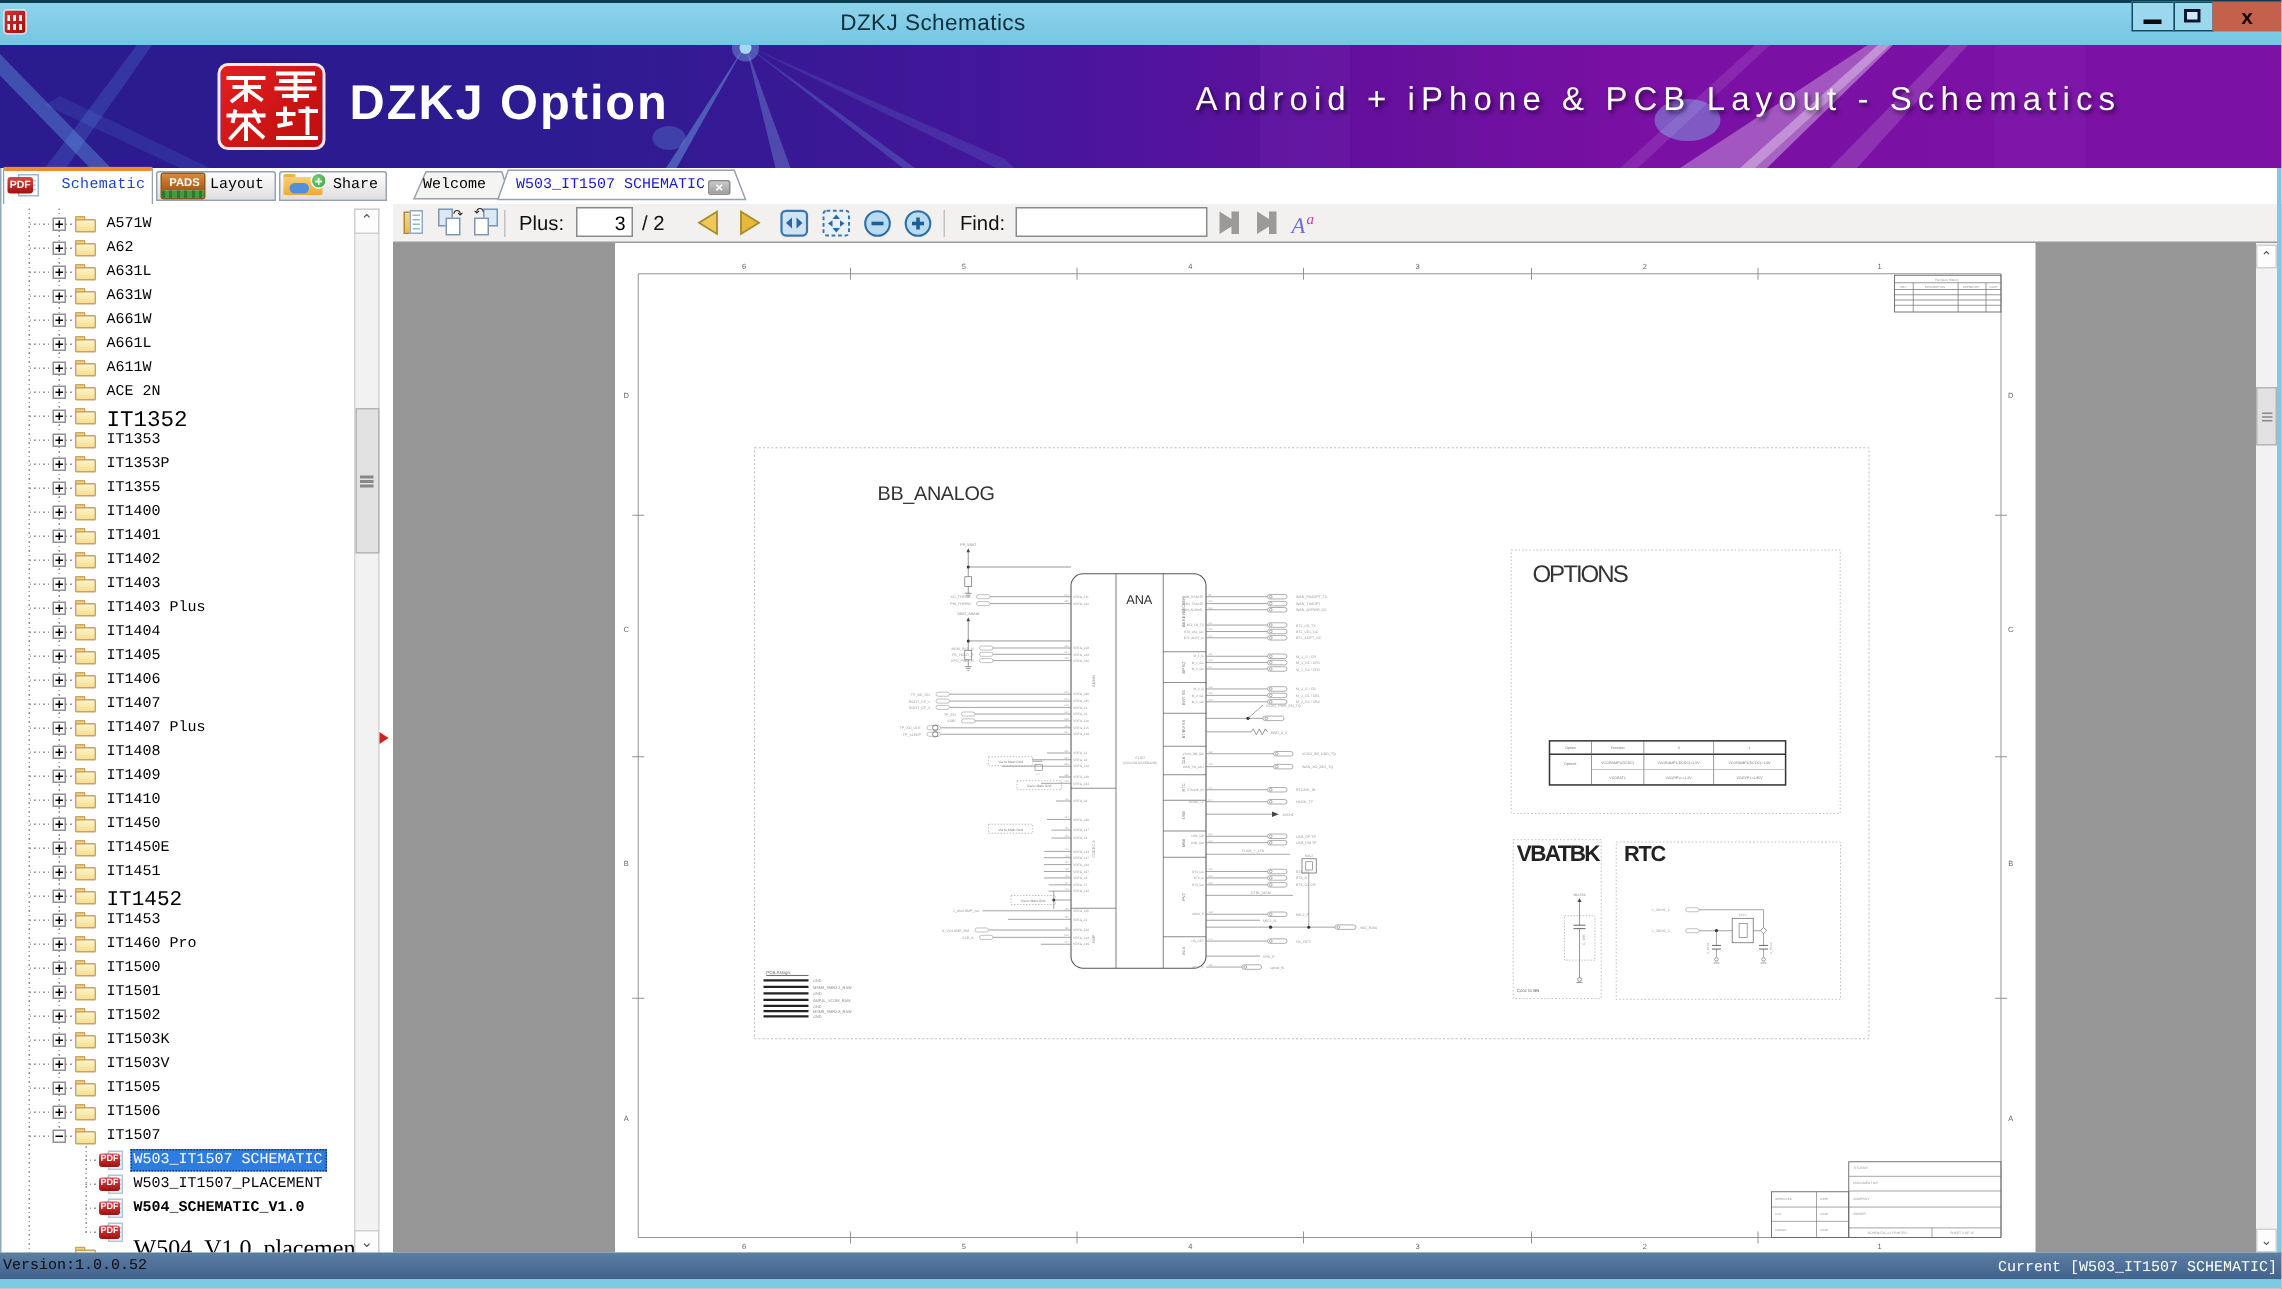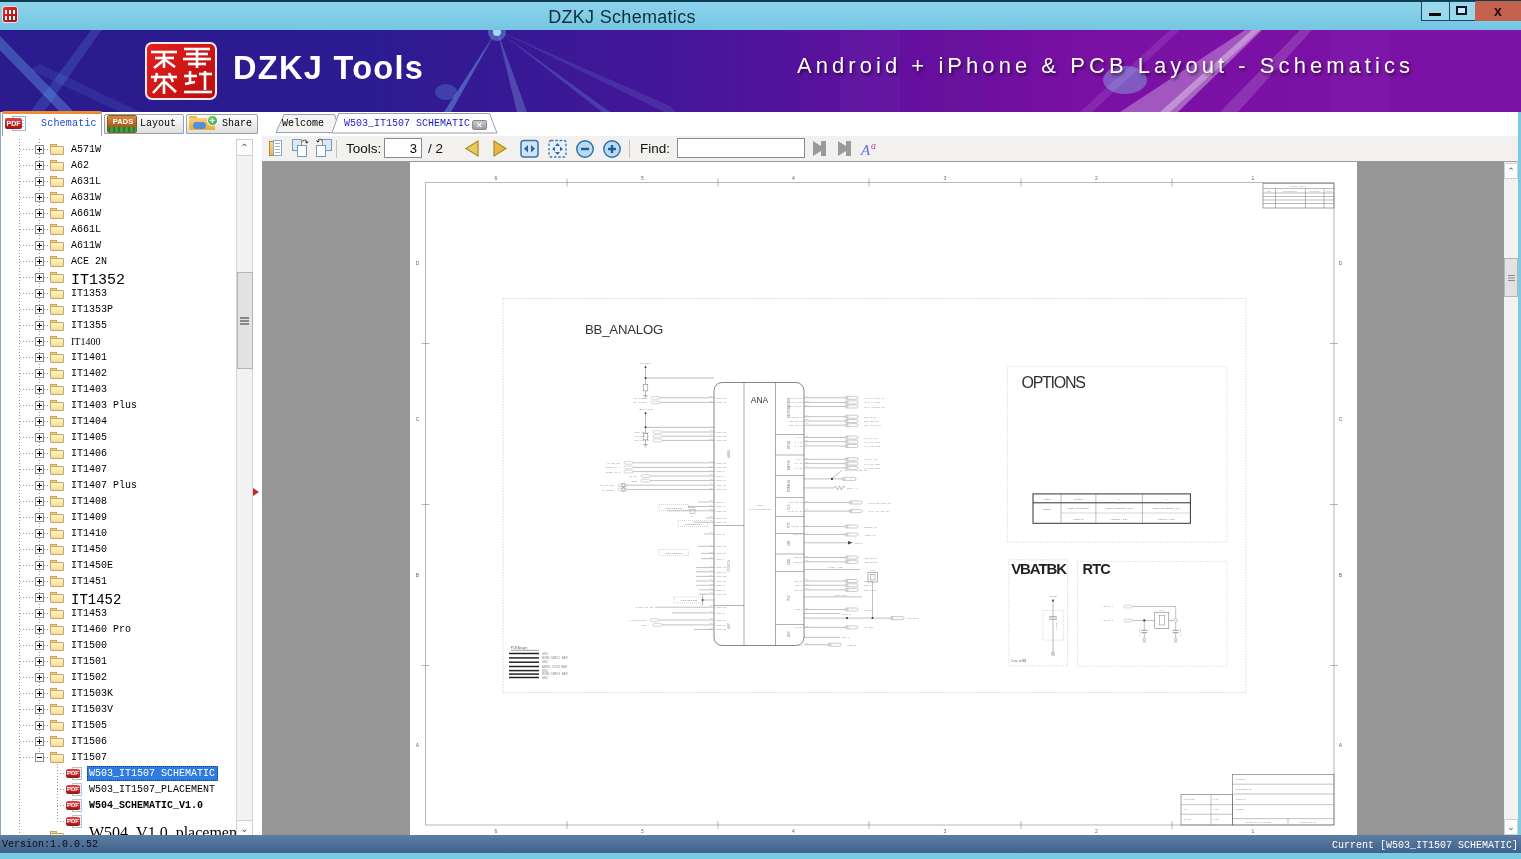--- a/index.html
+++ b/index.html
@@ -9,21 +9,21 @@
 </style></head>
 <body>
 
 <div class="abs" style="left:0;top:0;width:1521px;height:2px;background:#0b3c50;"></div>
 
 <div class="abs" style="left:0;top:2px;width:1521px;height:28px;background:linear-gradient(180deg,#8ed3ec,#74c6e2);"></div>
 <div class="abs" style="left:2px;top:6px;width:16px;height:17px;background:linear-gradient(135deg,#e03030,#9c0f0f);border-radius:3px;border:1px solid #f2dede;">
   <div class="abs" style="left:2px;top:2.5px;width:11px;height:4px;background-image:repeating-linear-gradient(90deg,#fff 0 2px,transparent 2px 4px);"></div>
   <div class="abs" style="left:2px;top:8.5px;width:11px;height:4px;background-image:repeating-linear-gradient(90deg,#fff 0 2px,transparent 2px 4px);"></div>
 </div>
-<div class="abs" style="left:0;top:6.5px;width:1244px;text-align:center;font-size:18px;letter-spacing:0.3px;color:#0e2e3a;">DZKJ Schematics</div>
+<div class="abs" style="left:0;top:6.5px;width:1244px;text-align:center;font-size:15px;letter-spacing:0.3px;color:#0e2e3a;">DZKJ Schematics</div>
 
 <div class="abs" style="left:1421px;top:1px;width:29px;height:20px;background:#9bd8ee;border:1px solid #104a60;"></div>
 <div class="abs" style="left:1429px;top:13px;width:12px;height:3px;background:#0a0a0a;"></div>
 <div class="abs" style="left:1449px;top:1px;width:27px;height:20px;background:#9bd8ee;border:1px solid #104a60;"></div>
 <div class="abs" style="left:1456px;top:6px;width:11px;height:9px;border:2px solid #0a1530;background:#cfeaf5;"></div>
 <div class="abs" style="left:1475px;top:1px;width:46px;height:20px;background:#c4614c;"></div>
 <div class="abs" style="left:1490px;top:3px;width:16px;height:16px;color:#1a0505;font-weight:bold;font-size:14px;line-height:16px;text-align:center;">x</div>
 
 <div class="abs" style="left:0;top:30px;width:1521px;height:82px;overflow:hidden;background:linear-gradient(90deg,#2a1b8e 0%,#2d1b91 25%,#45169a 45%,#650f9e 60%,#7a10a4 72%,#7c11a6 100%);">
   <svg width="1521" height="82" viewBox="0 0 1521 82" style="position:absolute;left:0;top:0">
@@ -69,21 +69,21 @@
         <path d="M18 38 L29 48"></path>
   <path d="M37 32 H50"></path>
         <path d="M43 27 V40"></path>
         <path d="M38 40 L48 38"></path>
         <path d="M52 30 H65"></path>
         <path d="M58 27 V46"></path>
         <path d="M37 48 H65"></path>
  </g>
     </svg>
 </div>
-<div class="abs" style="left:233px;top:50px;font-size:32.5px;font-weight:bold;color:#fff;letter-spacing:1.3px;font-family:'Liberation Sans',sans-serif;">DZKJ Tools</div>
+<div class="abs" style="left:233px;top:50px;font-size:32.5px;font-weight:bold;color:#fff;letter-spacing:1.3px;font-family:'Liberation Sans',sans-serif;">DZKJ Option</div>
 <div class="abs" style="left:797px;top:53px;font-size:22px;color:#fff;letter-spacing:4.05px;text-shadow:1.5px 2px 3px rgba(0,0,0,0.6);font-family:'Liberation Sans',sans-serif;">Android + iPhone &amp; PCB Layout - Schematics</div>
 
 <div class="abs" style="left:0;top:112px;width:1521px;height:24px;background:#fff;"></div>
 
 <div class="abs" style="left:2px;top:111px;width:100px;height:25px;background:#fff;border:1px solid #96a0b0;border-bottom:none;border-top:3px solid #ef8c31;border-radius:2px 2px 0 0;"></div>
 <div class="abs" style="left:104px;top:113.5px;width:80px;height:20px;background:linear-gradient(180deg,#fefefe,#dedede);border:1px solid #96a0b0;border-radius:2px 2px 0 0;"></div>
 <div class="abs" style="left:186px;top:113.5px;width:72px;height:20px;background:linear-gradient(180deg,#fefefe,#dedede);border:1px solid #96a0b0;border-radius:2px 2px 0 0;"></div>
 
 <div class="abs" style="left:5px;top:116px;width:22px;height:16px;">
   <div class="abs" style="left:7px;top:0;width:14px;height:15px;background:#fff;border:1px solid #9db8d2;"></div>
@@ -130,21 +130,21 @@
   <div class="abs" style="left:0;top:0;width:10px;height:12px;background:#dce9f5;border:1px solid #7a96b5;"></div>
   <div class="abs" style="left:5px;top:6px;width:10px;height:12px;background:#fff;border:1px solid #7a96b5;"></div>
   <div class="abs" style="left:10px;top:-1px;width:7px;height:5px;color:#222;font-size:8px;">↷</div>
 </div>
 <div class="abs" style="left:316px;top:139px;width:17px;height:19px;">
   <div class="abs" style="left:6px;top:0;width:10px;height:12px;background:#dce9f5;border:1px solid #7a96b5;"></div>
   <div class="abs" style="left:0;top:6px;width:10px;height:12px;background:#fff;border:1px solid #7a96b5;"></div>
   <div class="abs" style="left:0;top:-2px;width:7px;height:5px;color:#222;font-size:8px;">↶</div>
 </div>
 <div class="abs" style="left:336px;top:140px;width:1px;height:18px;background:#c2c2c2;"></div>
-<div class="abs" style="left:346px;top:141px;font-size:13.5px;color:#111;">Tools:</div>
+<div class="abs" style="left:346px;top:141px;font-size:13.5px;color:#111;">Plus:</div>
 <div class="abs" style="left:384px;top:138px;width:38px;height:20px;background:#fff;border:1px solid #8a8a8a;font-size:13px;text-align:right;line-height:19px;padding-right:4px;">3</div>
 <div class="abs" style="left:428px;top:141px;font-size:13.5px;color:#111;">/ 2</div>
 <svg class="abs" style="left:464px;top:139px;" width="330" height="20" viewBox="0 0 330 20">
   <path d="M14 2 L14 17 L2 9.5 Z" fill="#eec955" stroke="#a88a28" stroke-width="1.2"></path>
   <path d="M30 2 L30 17 L42 9.5 Z" fill="#e8b83a" stroke="#a88a28" stroke-width="1.2"></path>
   <rect x="57" y="1.5" width="17" height="16.5" rx="3" fill="#cfe3f4" stroke="#3a76ad" stroke-width="1.5"></rect>
   <path d="M60 9.7 L64 6 L64 13.4 Z" fill="#2a66a0"></path>
     <path d="M71 9.7 L67 6 L67 13.4 Z" fill="#2a66a0"></path>
   <rect x="85" y="1.5" width="17" height="16.5" rx="2" fill="#e8f1fa" stroke="#3a76ad" stroke-width="1.3" stroke-dasharray="2.5,1.8"></rect>
   <path d="M93.5 4 L91 7 L96 7 Z" fill="#2a66a0"></path>
@@ -294,21 +294,21 @@
     <div style="position:absolute;left:71px;top:319.5px;font-family:'Liberation Mono',monospace;font-size:10px;color:#000;white-space:pre;">IT1355</div>
     <div style="position:absolute;left:20px;top:341.0px;width:30px;height:1px;background-image:repeating-linear-gradient(90deg,#9a9a9a 0 1px,transparent 1px 3px);"></div>
     <div style="position:absolute;left:34.5px;top:336.5px;width:9px;height:9px;background:#fcfcfc;border:1px solid #919191;">
       <div style="position:absolute;left:1.5px;top:3.5px;width:5px;height:1px;background:#000;"></div>
       <div style="position:absolute;left:1.5px;top:3.5px;width:5px;height:1px;background:#000;transform:rotate(90deg);"></div>
     </div>
     <div style="position:absolute;left:50px;top:335.5px;width:14px;height:11px;">
       <div style="position:absolute;left:0;top:0;width:7px;height:3px;background:#f2d27a;border:1px solid #c9a45a;border-bottom:none;border-radius:1px 1px 0 0;"></div>
       <div style="position:absolute;left:0;top:2px;width:14px;height:9px;background:linear-gradient(180deg,#fdf5cb,#f6dd92);border:1px solid #c9a45a;border-radius:1px;"></div>
     </div>
-    <div style="position:absolute;left:71px;top:335.5px;font-family:Liberation Serif, serif;font-size:10px;color:#000;white-space:pre;">IT1400</div>
+    <div style="position:absolute;left:71px;top:335.5px;font-family:Liberation Mono, monospace;font-size:10px;color:#000;white-space:pre;">IT1400</div>
     <div style="position:absolute;left:20px;top:357.0px;width:30px;height:1px;background-image:repeating-linear-gradient(90deg,#9a9a9a 0 1px,transparent 1px 3px);"></div>
     <div style="position:absolute;left:34.5px;top:352.5px;width:9px;height:9px;background:#fcfcfc;border:1px solid #919191;">
       <div style="position:absolute;left:1.5px;top:3.5px;width:5px;height:1px;background:#000;"></div>
       <div style="position:absolute;left:1.5px;top:3.5px;width:5px;height:1px;background:#000;transform:rotate(90deg);"></div>
     </div>
     <div style="position:absolute;left:50px;top:351.5px;width:14px;height:11px;">
       <div style="position:absolute;left:0;top:0;width:7px;height:3px;background:#f2d27a;border:1px solid #c9a45a;border-bottom:none;border-radius:1px 1px 0 0;"></div>
       <div style="position:absolute;left:0;top:2px;width:14px;height:9px;background:linear-gradient(180deg,#fdf5cb,#f6dd92);border:1px solid #c9a45a;border-radius:1px;"></div>
     </div>
     <div style="position:absolute;left:71px;top:351.5px;font-family:'Liberation Mono',monospace;font-size:10px;color:#000;white-space:pre;text-align:right;">IT1401</div>

